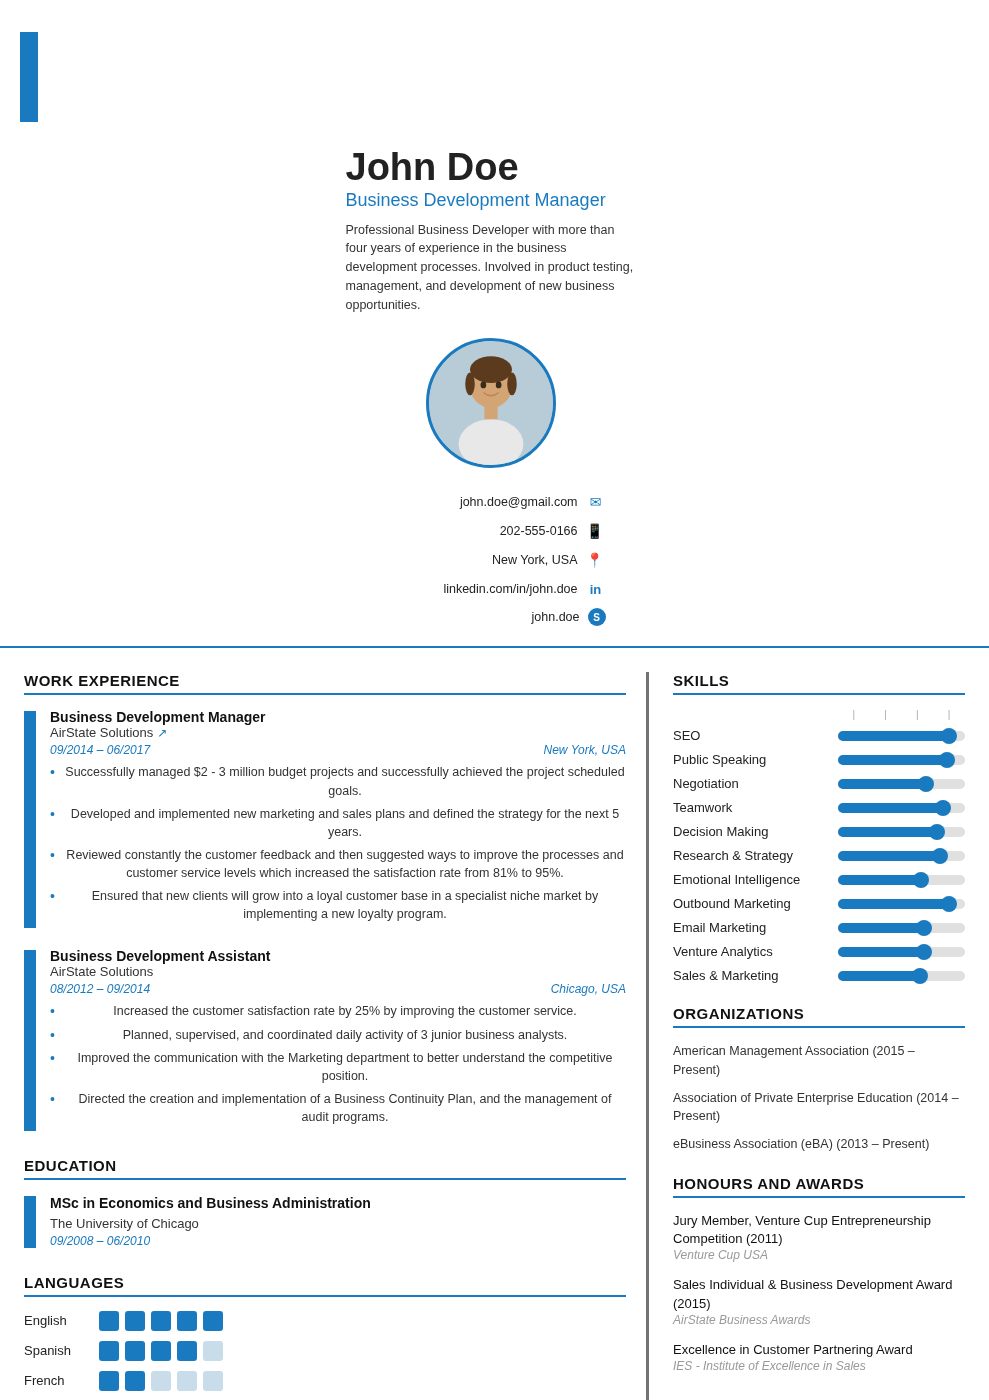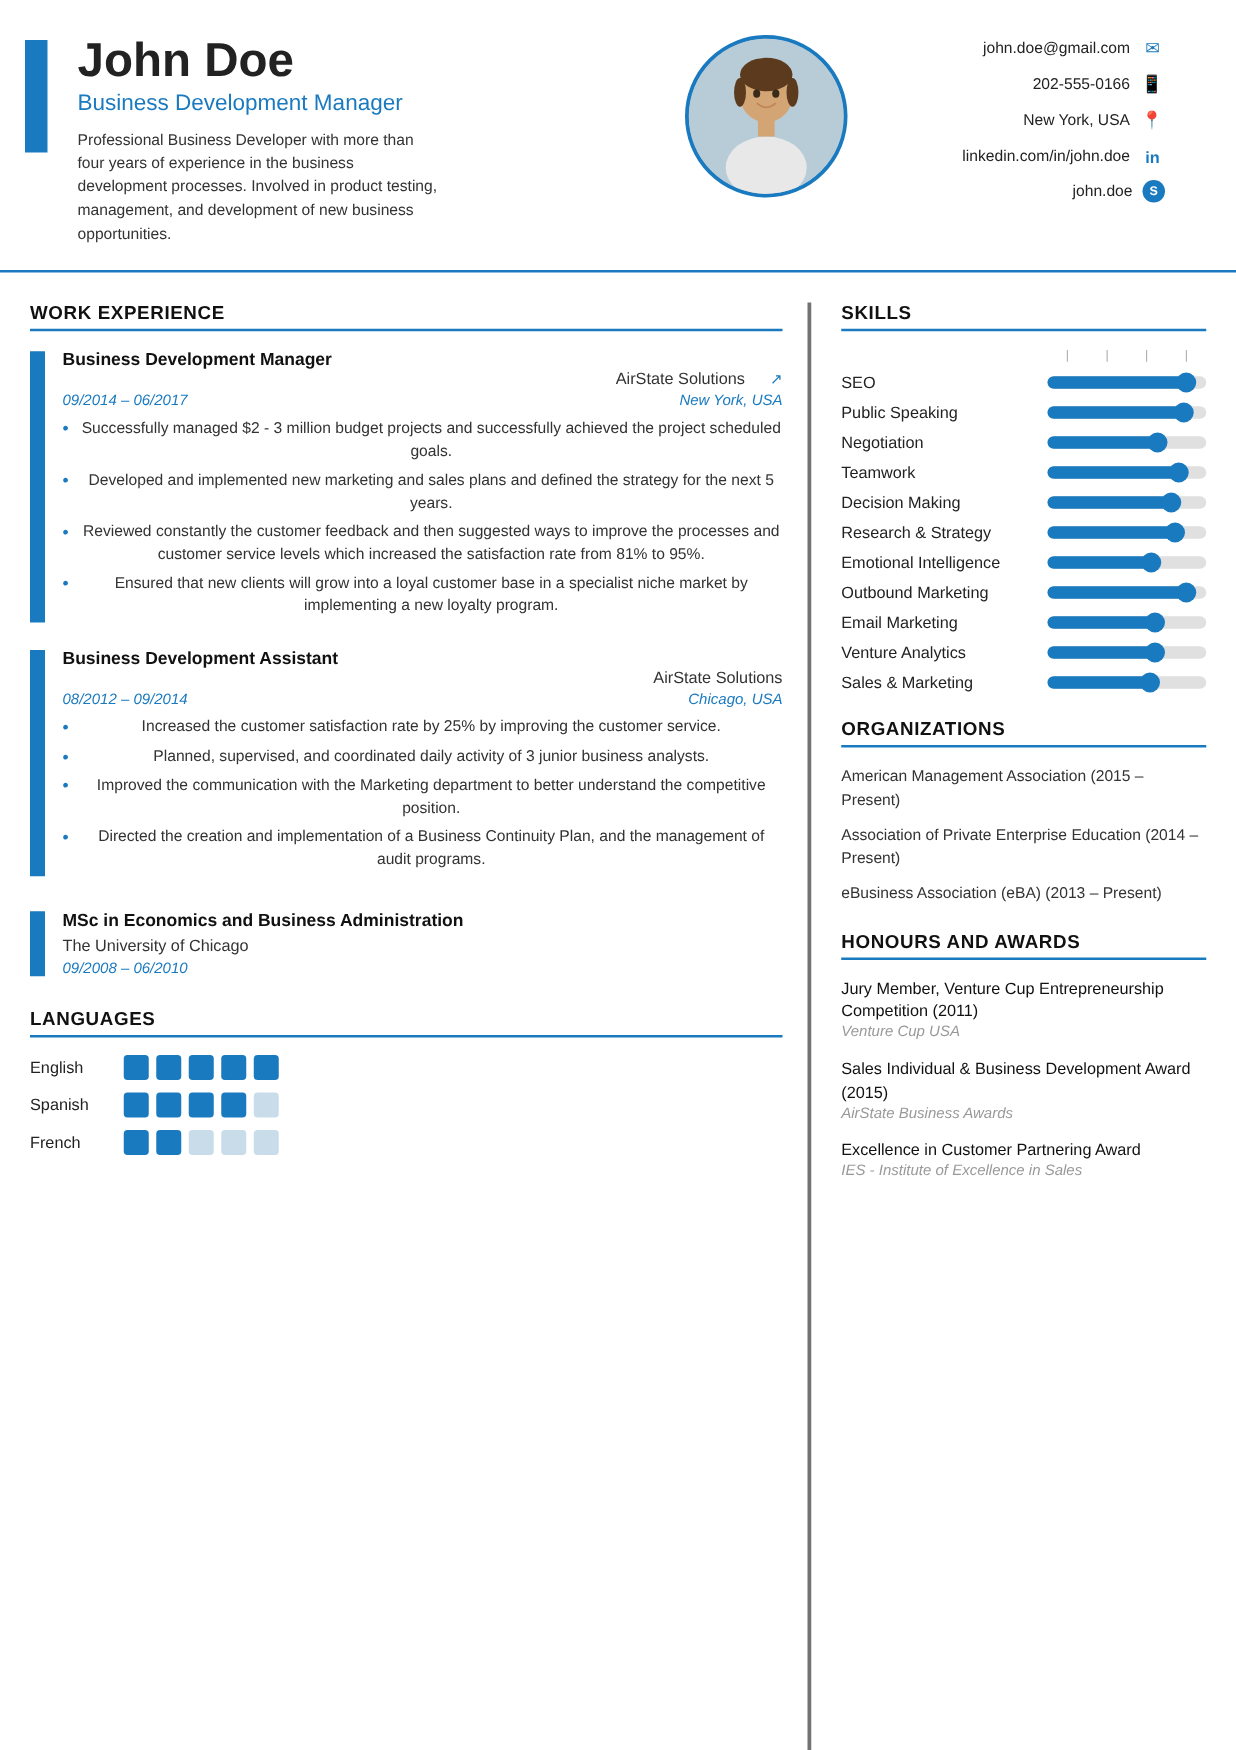--- a/index.html
+++ b/index.html
@@ -15,24 +15,26 @@
       width: 989px;
       min-height: 1400px;
       background: #fff;
       display: flex;
       flex-direction: column;
     }
 
     
     .header {
       display: flex;
-      padding: 28px 57px 20px 20px;
+      align-items: center;
+      padding: 28px 28px 20px 20px;
       gap: 24px;
       border-bottom: 2px solid #1a7abf;
       position: relative;
+      flex-direction: column;
     }
     .header-left-bar {
       width: 18px;
       height: 90px;
       background: #1a7abf;
       flex-shrink: 0;
       align-self: flex-start;
       margin-top: 4px;
     }
     .header-name-block {
@@ -128,21 +130,21 @@
       letter-spacing: 0.5px;
     }
 
     
     .section { margin-bottom: 26px; }
     .job { margin-bottom: 20px; display: flex; gap: 0; }
     .job-bar-wrap { width: 16px; flex-shrink: 0; margin-right: 10px; margin-top: 2px; }
     .job-bar { width: 12px; height: 100%; min-height: 40px; background: #1a7abf; }
     .job-content { flex: 1; }
     .job-title { font-weight: bold; font-size: 14px; color: #111; }
-    .job-company { font-size: 13px; color: #333; display: flex; align-items: center; gap: 20px; justify-content: flex-end; }
+    .job-company { font-size: 13px; color: #333; display: flex; align-items: center; gap: 4px; }
     .job-company-link { color: #1a7abf; font-size: 12px; }
     .job-dates-row { display: flex; justify-content: space-between; margin: 3px 0 6px 0; }
     .job-dates { font-size: 12px; color: #1a7abf; font-style: italic; }
     .job-location { font-size: 12px; color: #1a7abf; font-style: italic; }
     .job-bullets { list-style: none; padding: 0; margin: 0; text-align: center; }
     .job-bullets li { position: relative; padding-left: 14px; font-size: 12.5px; color: #333; margin-bottom: 5px; line-height: 1.45; }
     .job-bullets li::before { content: '•'; position: absolute; left: 0; color: #1a7abf; font-size: 14px; top: -1px; }
 
     
     .edu-block { display: flex; gap: 0; }
@@ -283,20 +285,21 @@
               <li>Increased the customer satisfaction rate by 25% by improving the customer service.</li>
               <li>Planned, supervised, and coordinated daily activity of 3 junior business analysts.</li>
               <li>Improved the communication with the Marketing department to better understand the competitive position.</li>
               <li>Directed the creation and implementation of a Business Continuity Plan, and the management of audit programs.</li>
             </ul>
           </div>
         </div>
       </div>
 
       <div class="section">
+        <div class="section-title">EDUCATION</div>
         <div class="edu-block">
           <div class="edu-bar-wrap">
               <div class="edu-bar"></div>
             </div>
           <div class="edu-content">
             <div class="edu-degree">MSc in Economics and Business Administration</div>
             <div class="edu-school">The University of Chicago</div>
             <div class="edu-dates">09/2008 – 06/2010</div>
           </div>
         </div>

